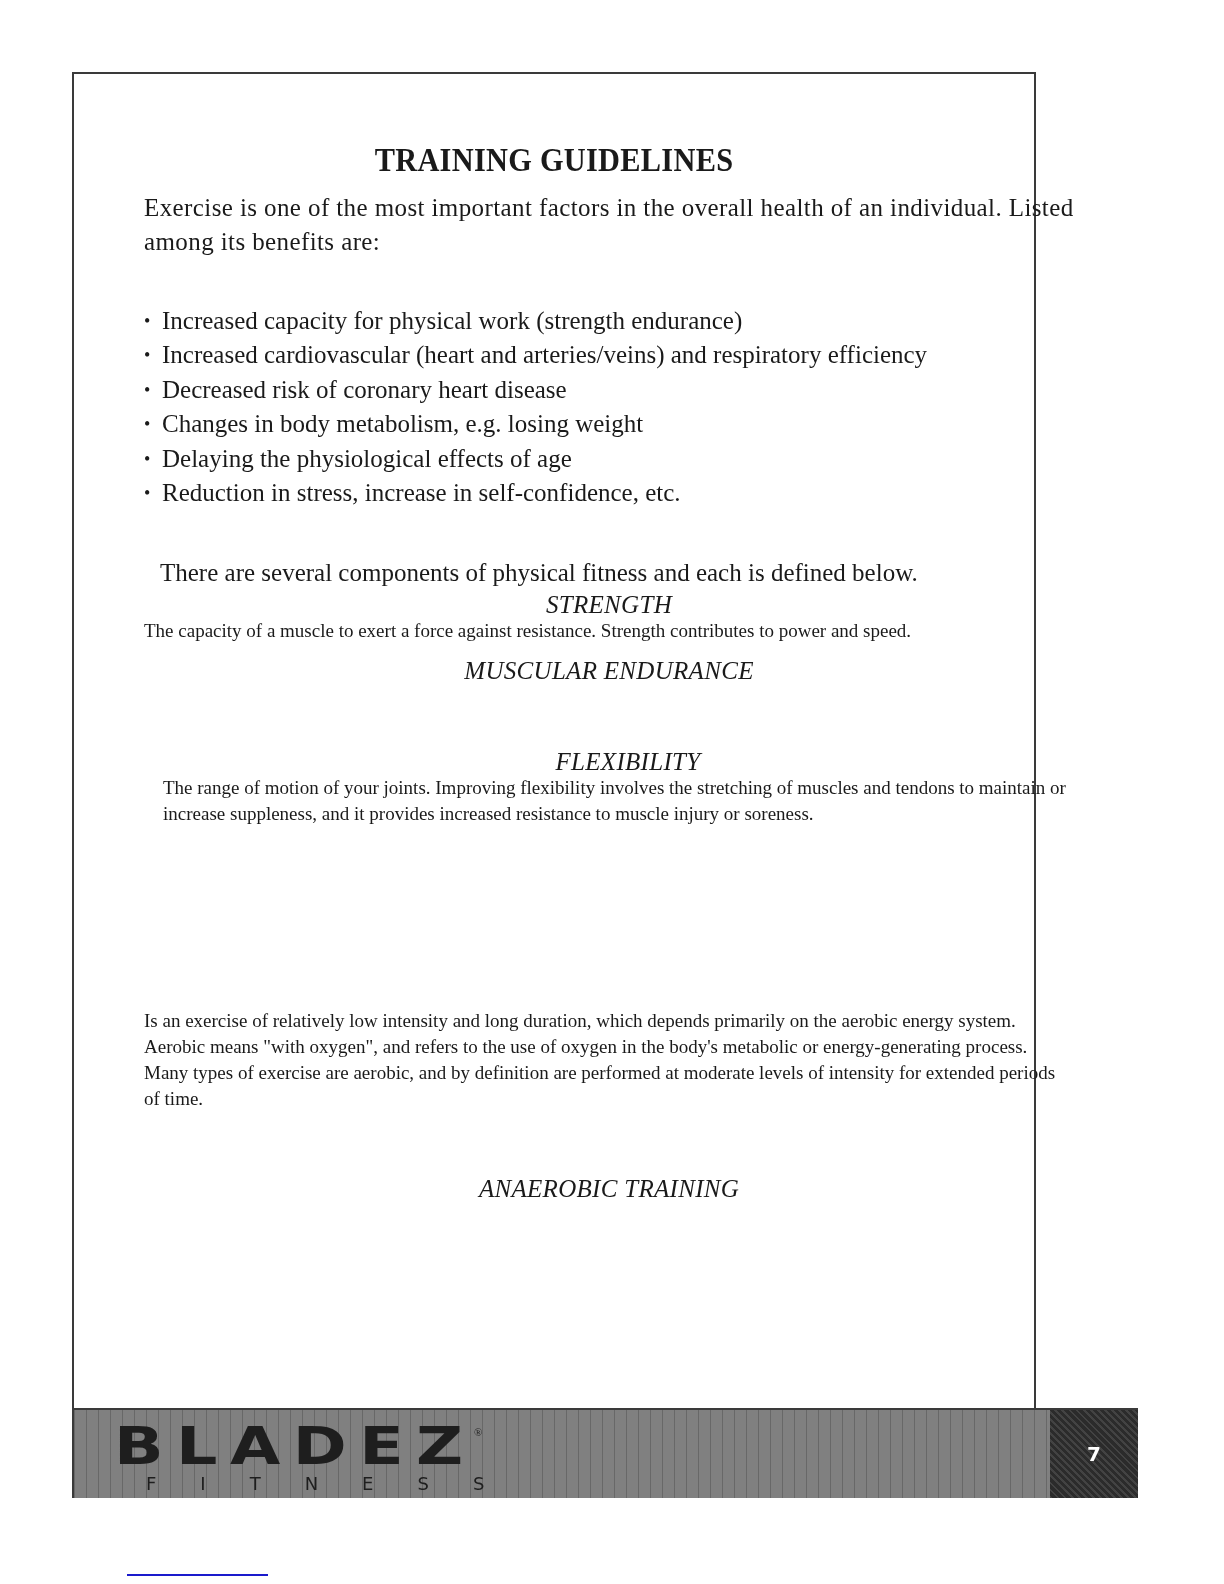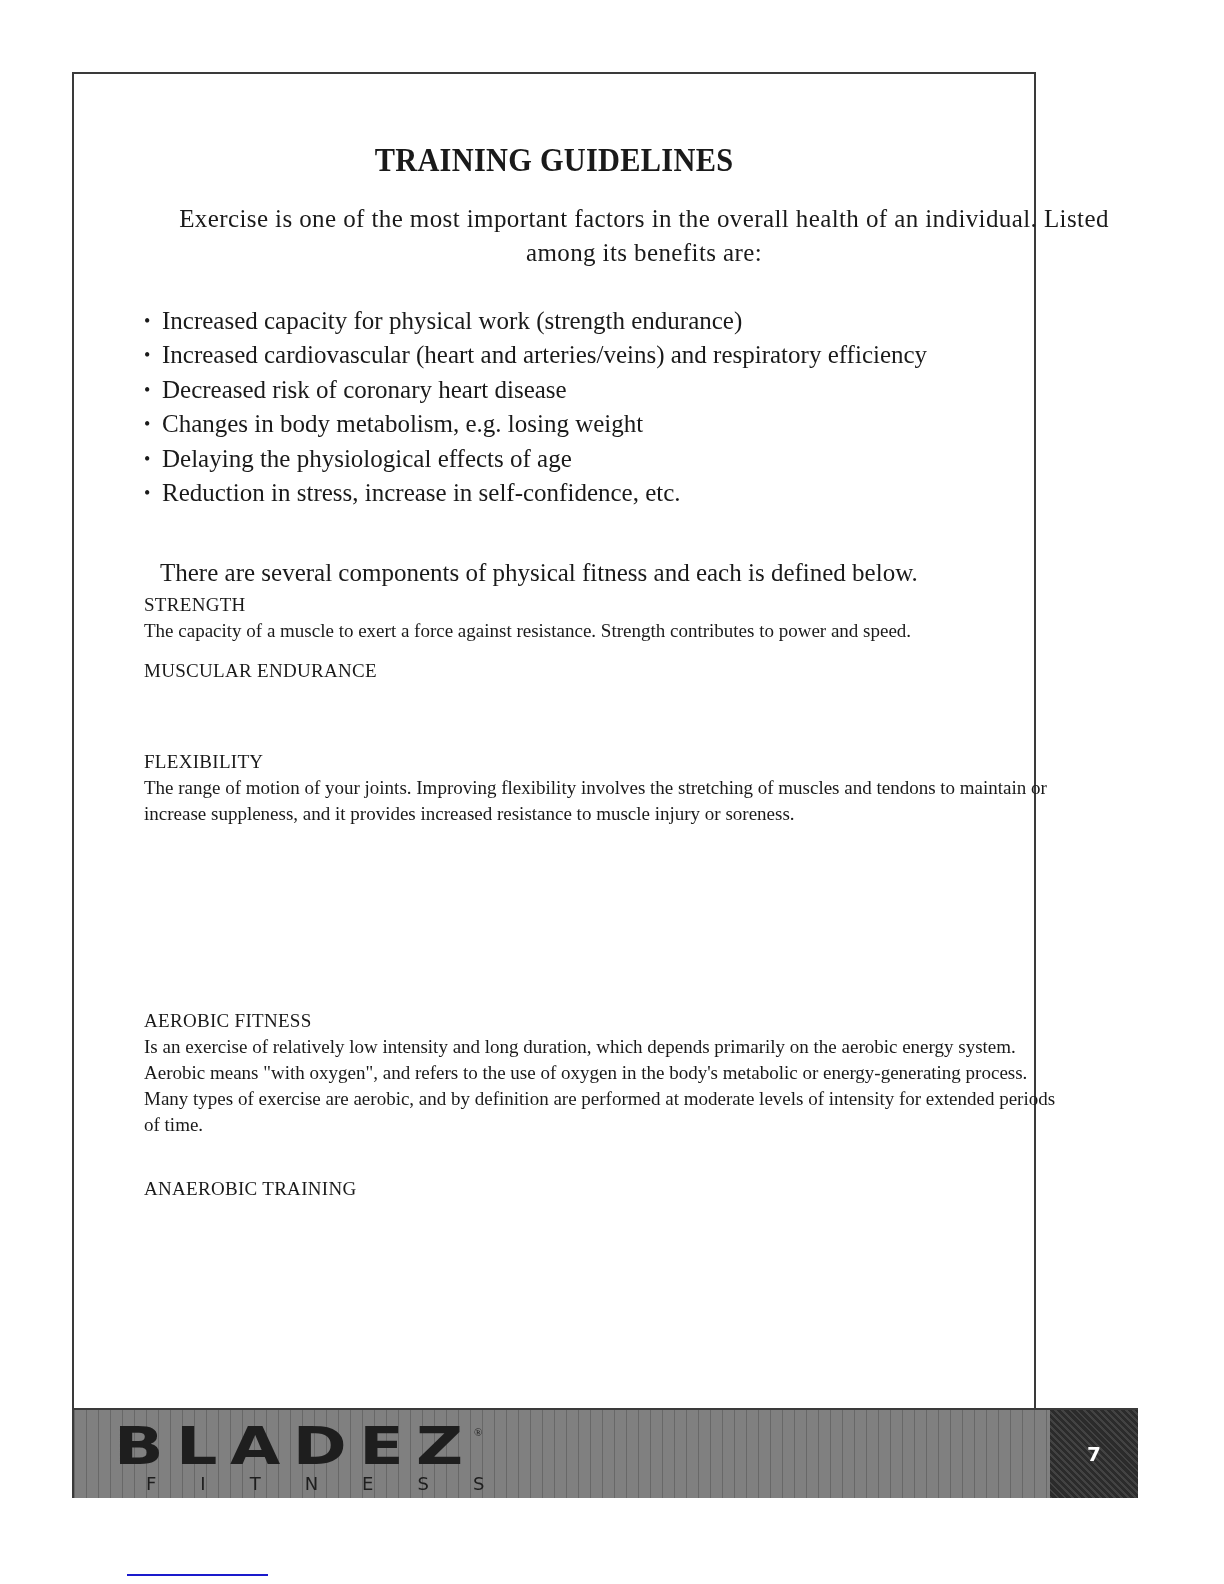--- a/index.html
+++ b/index.html
@@ -11,35 +11,35 @@
   .page-frame {
     position:absolute; left:72px; top:72px; width:964px; height:1426px;
     border:2px solid #3a3a3a; box-sizing:border-box;
   }
   .title {
     position:absolute; left:0; right:0; top:68px; text-align:center;
     font-size:33px; font-weight:bold; letter-spacing:0.3px; color:#1a1a1a;
     transform:scaleX(0.92);
   }
   .intro {
-    position:absolute; left:70px; top:128px; width:1000px;
-    font-size:25px; line-height:34px; letter-spacing:0.4px;text-align:center;
+    position:absolute; left:70px; top:117px; width:1000px;
+    font-size:25px; line-height:34px; letter-spacing:0.4px;
   }
   .benefits {
     position:absolute; left:70px; top:230px; list-style:none; margin:0; padding:0;
     font-size:25px; line-height:33.4px;
   }
   .benefits li { white-space:nowrap; }
   .benefits .bullet { display:inline-block; width:18px; font-size:18px; vertical-align:2px; }
   .components-intro {
     position:absolute; left:70px; top:466px; font-size:25px; line-height:34px;
   }
   .component { position:absolute; left:70px; width:930px; }
   .component .heading {
-    font-size:19px; line-height:26px; letter-spacing:0.3px;
+    font-style:italic; font-size:25px; line-height:26px; letter-spacing:0.3px;text-align:center;
   }
   .component .desc { font-size:19px; line-height:26px; }
   .footer-bar {
     position:absolute; left:0; top:1334px; width:1064px; height:88px;
     background:#808080;
     background-image:repeating-linear-gradient(90deg, rgba(60,60,60,0.35) 0 1px, transparent 1px 12px);
     border-top:2px solid #3a3a3a;
   }
   .logo { position:absolute; left:40px; top:8px; }
   .logo-main {
@@ -86,30 +86,29 @@
 
   <div class="component" style="top:518px;">
     <div class="heading">STRENGTH</div>
     <div class="desc">The capacity of a muscle to exert a force against resistance. Strength contributes to power and speed.</div>
   </div>
 
   <div class="component" style="top:584px;">
     <div class="heading">MUSCULAR ENDURANCE</div>
   </div>
 
-  <div class="component" style="top:675px;">
+  <div class="component" style="top:675px;margin-left:19px;">
     <div class="heading">FLEXIBILITY</div>
     <div class="desc">The range of motion of your joints. Improving flexibility involves the stretching of muscles and tendons to maintain or increase suppleness, and it provides increased resistance to muscle injury or soreness.</div>
   </div>
 
   <div class="component" style="top:818px;">
   </div>
 
   <div class="component" style="top:934px;">
-    <div class="heading">AEROBIC FITNESS</div>
     <div class="desc">Is an exercise of relatively low intensity and long duration, which depends primarily on the aerobic energy system. Aerobic means "with oxygen", and refers to the use of oxygen in the body's metabolic or energy-generating process. Many types of exercise are aerobic, and by definition are performed at moderate levels of intensity for extended periods of time.</div>
   </div>
 
   <div class="component" style="top:1102px;">
     <div class="heading">ANAEROBIC TRAINING</div>
   </div>
 
   <div class="footer-bar">
     <div class="logo">
       <div class="logo-main">BLADEZ</div>

